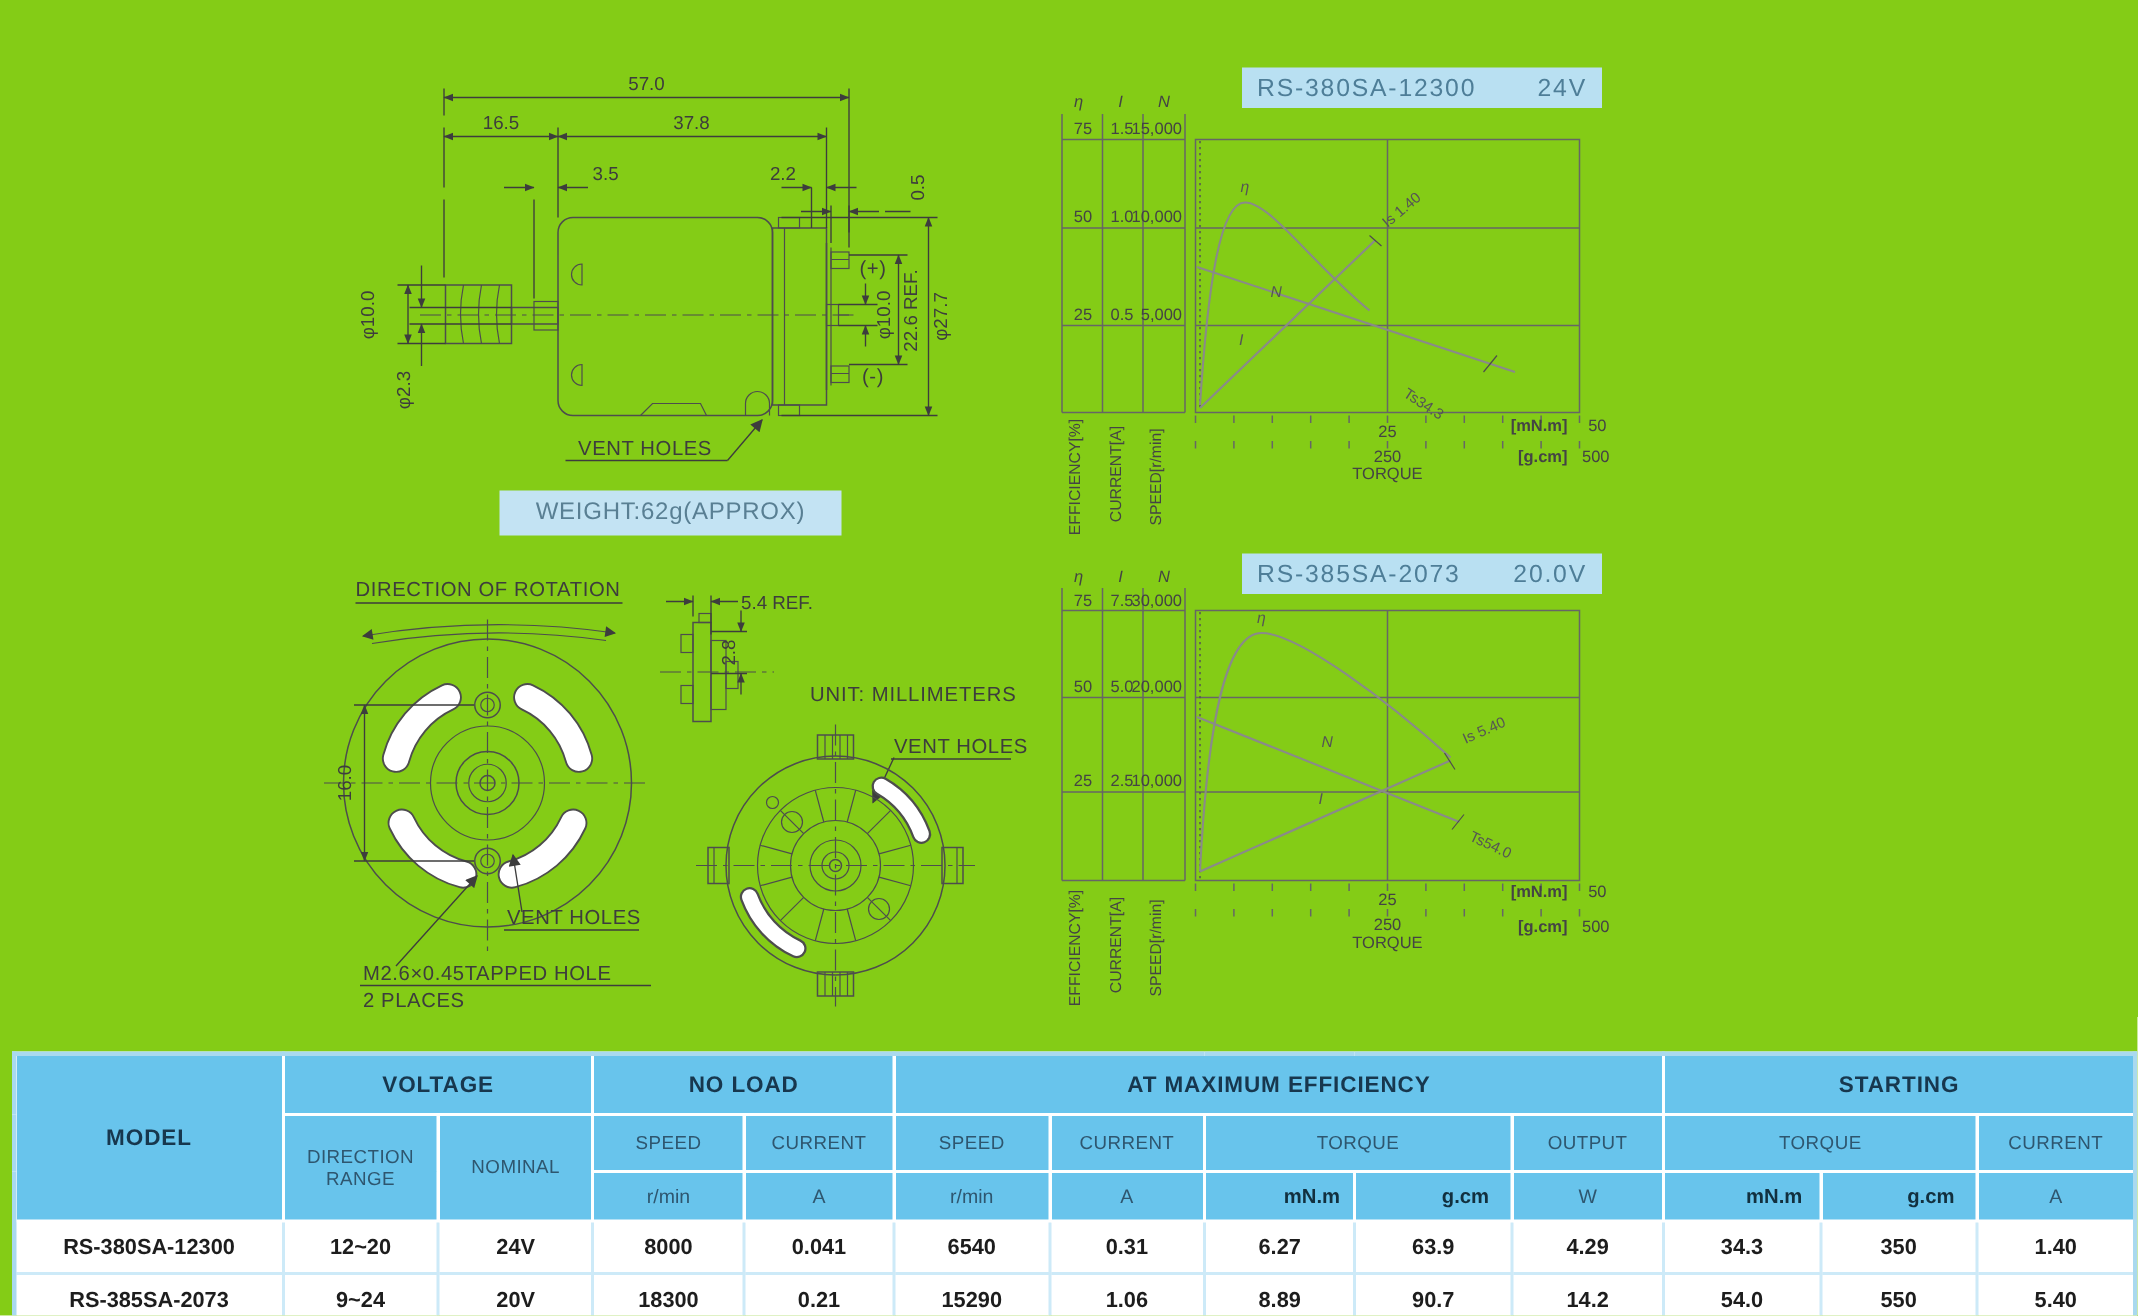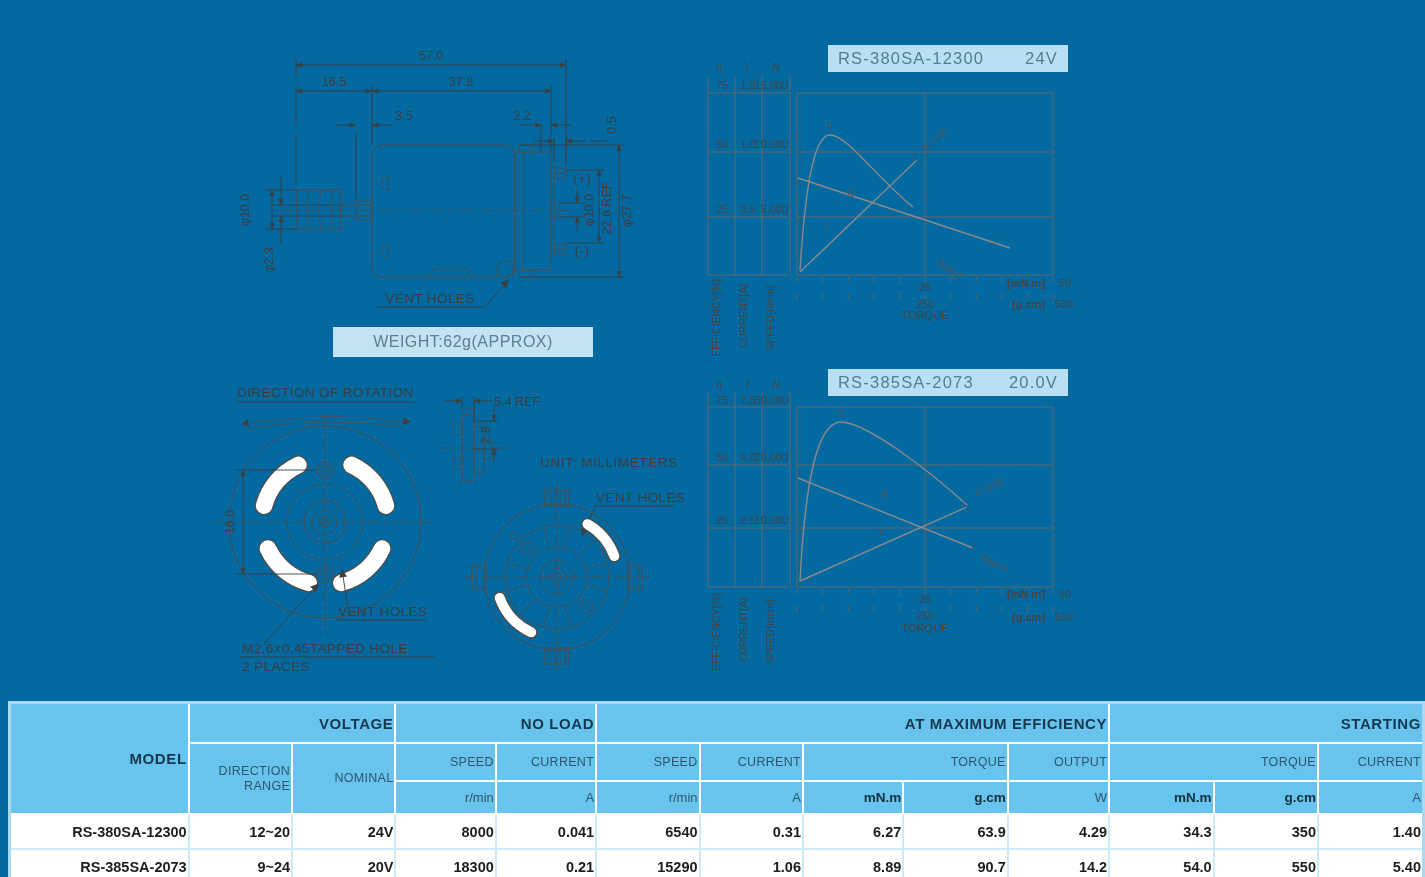--- a/index.html
+++ b/index.html
@@ -1,40 +1,40 @@
 <!DOCTYPE html>
 <html><head>
 <meta charset="utf-8">
 <style>
   html,body{margin:0;padding:0;background:#fff;}
-  .page{position:relative;width:1425px;height:877px;background:#0369a1;overflow:hidden;
+  .page{position:relative;width:1425px;height:877px;background:#84cc16;overflow:hidden;
         font-family:"Liberation Sans",sans-serif;}
   .abs{position:absolute;}
   svg text{font-family:"Liberation Sans",sans-serif;fill:#3d3d3d;}
   .dimtxt{font-size:12.5px;}
   .lbltxt{font-size:13.5px;letter-spacing:.4px;}
-  .weight-badge{position:absolute;left:333px;top:327px;width:260px;height:30px;
+  .weight-badge{position:absolute;left:333px;top:327px;width:228px;height:30px;
     background:#c3e3f3;color:#597f93;font-size:16px;letter-spacing:.5px;
     display:flex;align-items:center;justify-content:center;}
   .chart-title-bar{fill:#b9e0f2;}
   .chart-title{font-size:16.5px;letter-spacing:1.2px;fill:#4e7e98;}
   .axis-num{font-size:11px;fill:#444;}
   .axis-sym{font-size:11px;fill:#444;font-style:italic;}
   .axis-rot{font-size:10.5px;fill:#444;}
   .curve-lbl{font-size:10.5px;font-style:italic;fill:#555;}
   .ann-lbl{font-size:10px;fill:#555;}
   .gridline{stroke:#666;stroke-width:1;fill:none;}
   .curve{stroke:#8a8a8a;stroke-width:1.4;fill:none;}
   .dwg{stroke:#4d4d4d;stroke-width:1;fill:none;}
   .dwg-thin{stroke:#4d4d4d;stroke-width:.8;fill:none;}
   .cl{stroke:#4d4d4d;stroke-width:.8;fill:none;stroke-dasharray:14 4 3 4;}
   .dim{stroke:#3d3d3d;stroke-width:.9;fill:none;}
   table.spec{position:absolute;left:8px;top:701px;width:1417px;border-collapse:collapse;
     table-layout:fixed;background:#fff;border:3px solid #a9d9ef;}
-  table.spec td{border:2px solid #fff;background:#68c4ec;text-align:right;vertical-align:middle;
+  table.spec td{border:2px solid #fff;background:#68c4ec;text-align:center;vertical-align:middle;
     overflow:hidden;}
   tr.gh td{height:36px;font-weight:bold;font-size:15px;color:#17374e;letter-spacing:.6px;}
   td.model-h{font-size:15px;margin-top:28px;}
   tr.sh td{height:34px;font-size:12.5px;color:#2e566f;letter-spacing:.3px;line-height:1.15;}
   tr.uh td{height:29px;font-size:13px;color:#2e566f;}
   tr.uh td.b{font-weight:bold;color:#12303f;font-size:13.5px;padding-left:44px;}
   tr.dr td{background:#fff;border:2px solid #cdeaf8;height:31px;font-weight:bold;
     font-size:14.5px;color:#1d1d1d;}
 </style>
 </head>

